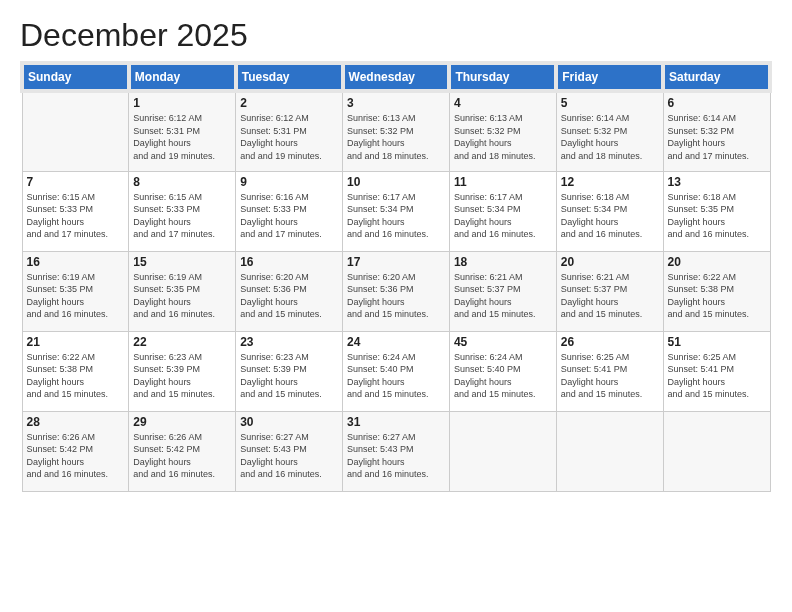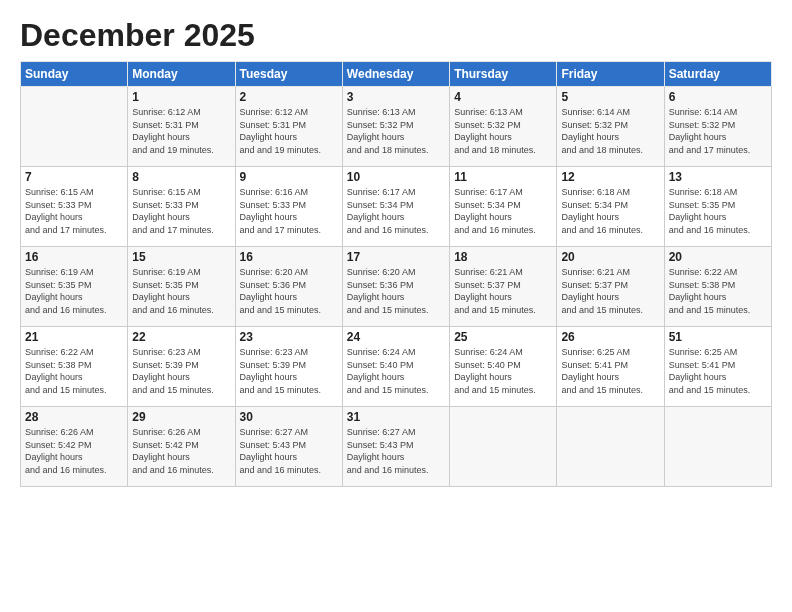--- a/index.html
+++ b/index.html
@@ -29,21 +29,21 @@
     }
     .logo-icon {
       width: 28px;
       height: 28px;
     }
     .title-block {
       text-align: right;
     }
     .month-title {
       font-size: 32px;
-      font-weight: bold;
+      font-weight: normal;
       color: #222;
       line-height: 1.1;
     }
     .location {
       font-size: 14px;
       color: #555;
     }
     table {
       width: 100%;
       border-collapse: collapse;
@@ -51,21 +51,21 @@
     }
     thead tr {
       background-color: #2d72c8;
     }
     thead th {
       color: #fff;
       font-size: 12px;
       font-weight: bold;
       padding: 5px 4px;
       text-align: left;
-      border: 1px solid #e5e5e5;
+      border: 4px solid #e5e5e5;
     }
     tbody tr {
       height: 80px;
     }
     tbody td {
       border: 1px solid #ccc;
       vertical-align: top;
       padding: 3px 4px;
       font-size: 9.5px;
       color: #333;
@@ -208,21 +208,21 @@
           </td>
           <td>
             <span class="day-num">23</span>
             <div class="day-info">Sunrise: 6:23 AM<br>Sunset: 5:39 PM<br>Daylight hours<br>and and 15 minutes.</div>
           </td>
           <td>
             <span class="day-num">24</span>
             <div class="day-info">Sunrise: 6:24 AM<br>Sunset: 5:40 PM<br>Daylight hours<br>and and 15 minutes.</div>
           </td>
           <td>
-            <span class="day-num">25</span>
+            <span class="day-num">45</span>
             <div class="day-info">Sunrise: 6:24 AM<br>Sunset: 5:40 PM<br>Daylight hours<br>and and 15 minutes.</div>
           </td>
           <td>
             <span class="day-num">26</span>
             <div class="day-info">Sunrise: 6:25 AM<br>Sunset: 5:41 PM<br>Daylight hours<br>and and 15 minutes.</div>
           </td>
           <td>
             <span class="day-num">51</span>
             <div class="day-info">Sunrise: 6:25 AM<br>Sunset: 5:41 PM<br>Daylight hours<br>and and 15 minutes.</div>
           </td>

